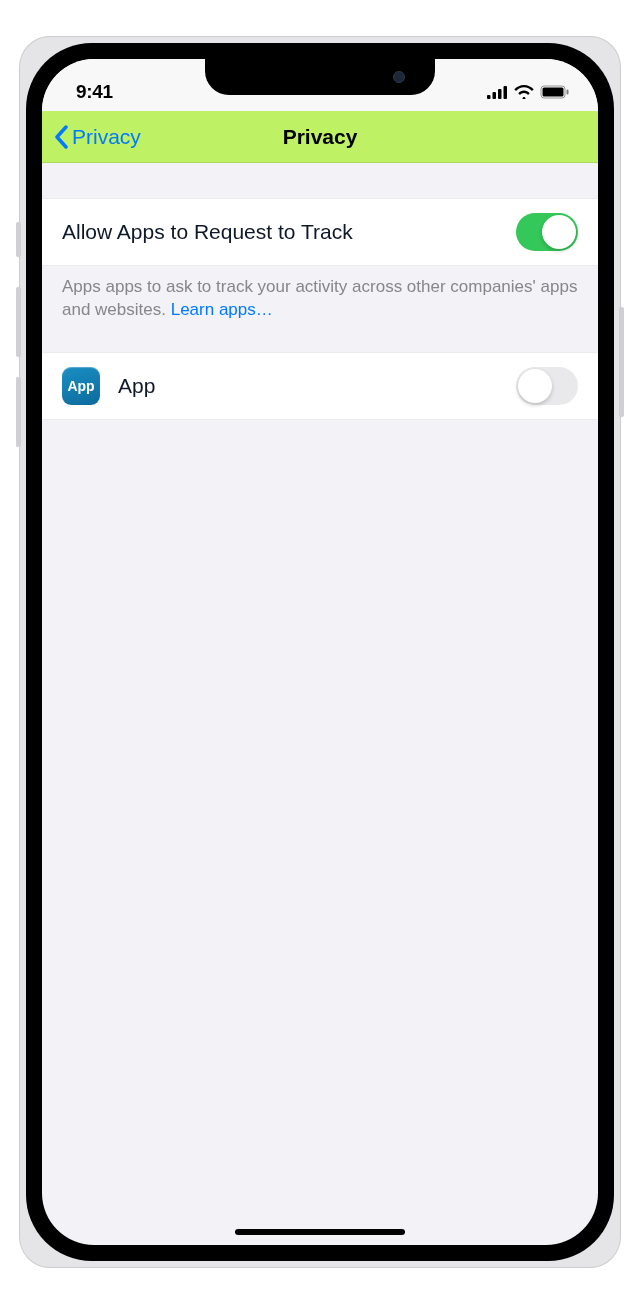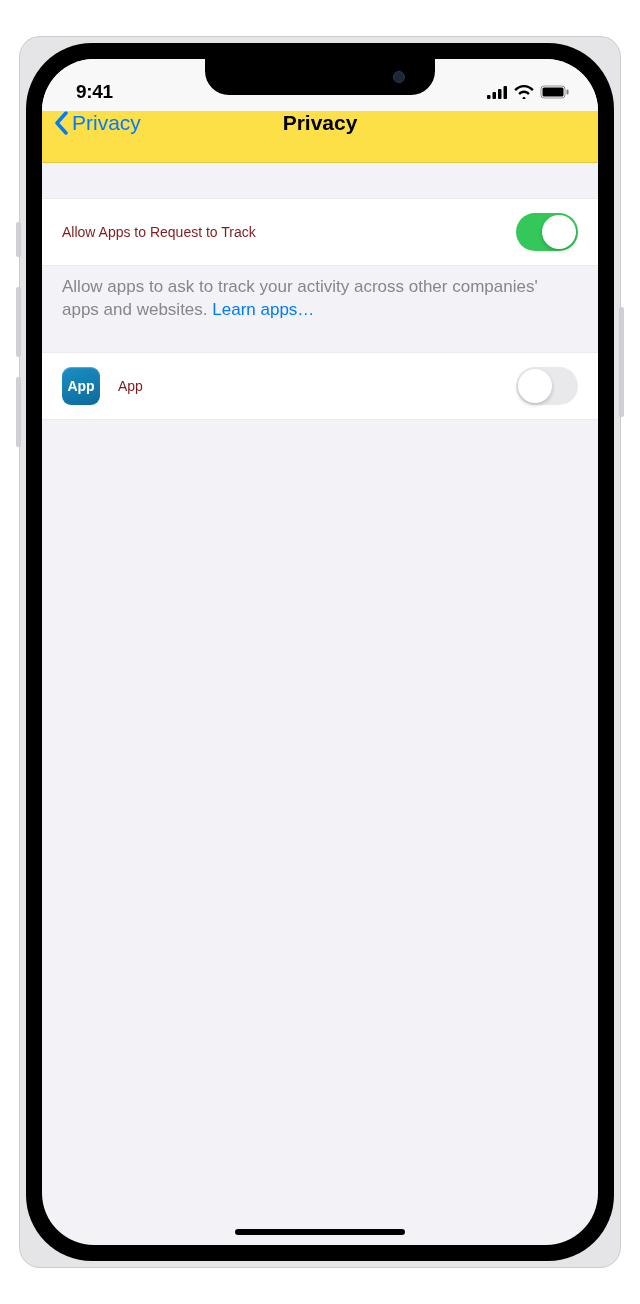--- a/index.html
+++ b/index.html
@@ -15,21 +15,21 @@
       height: 1304px;
       display: flex;
       justify-content: center;
       align-items: center;
     }
     
     .phone-frame {
       width: 600px;
       height: 1230px;
       background: #e5e4e7;
-      border-radius: 20px;
+      border-radius: 30px;
       padding: 6px;
       position: relative;
       box-shadow: 0 0 0 1px rgba(0,0,0,0.2);
     }
     
     .phone-inner {
       width: 100%;
       height: 100%;
       background: #000;
       border-radius: 66px;
@@ -101,22 +101,22 @@
     .status-icons {
       display: flex;
       align-items: center;
       gap: 6px;
       margin-top: 14px;
     }
     
     .nav-bar {
       height: 52px;
       display: flex;
-      align-items: flex-start;
-      background: #fde047;
+      align-items: center;
+      background: #bef264;
       border-bottom: 1px solid rgba(0,0,0,0.1);
       position: relative;
       padding: 0 12px;
     }
     
     .back-button {
       display: flex;
       align-items: center;
       color: #007aff;
       font-size: 21px;
@@ -145,22 +145,22 @@
       background: #fff;
       display: flex;
       align-items: center;
       padding: 14px 20px;
       border-top: 1px solid rgba(0,0,0,0.08);
       border-bottom: 1px solid rgba(0,0,0,0.08);
     }
     
     .row-label {
       flex: 1;
-      font-size: 14px;
-      color: #7f1d1d;
+      font-size: 21px;
+      color: #0f172a;
     }
     
     .toggle {
       width: 62px;
       height: 38px;
       border-radius: 19px;
       position: relative;
       cursor: pointer;
     }
     
@@ -277,21 +277,21 @@
       <div class="content">
 
         <div class="row">
           <div class="row-label">Allow Apps to Request to Track</div>
           <div class="toggle on">
             <div class="toggle-knob"></div>
           </div>
         </div>
 
         <div class="footer-text">
-          <span>Allow apps to ask to track your activity across other companies' apps and websites. </span><span class="footer-link">Learn apps…</span>
+          <span>Apps apps to ask to track your activity across other companies' apps and websites. </span><span class="footer-link">Learn apps…</span>
         </div>
 
         <div class="row">
           <div class="app-icon">App</div>
           <div class="row-label">App</div>
           <div class="toggle off">
             <div class="toggle-knob"></div>
           </div>
         </div>
 

